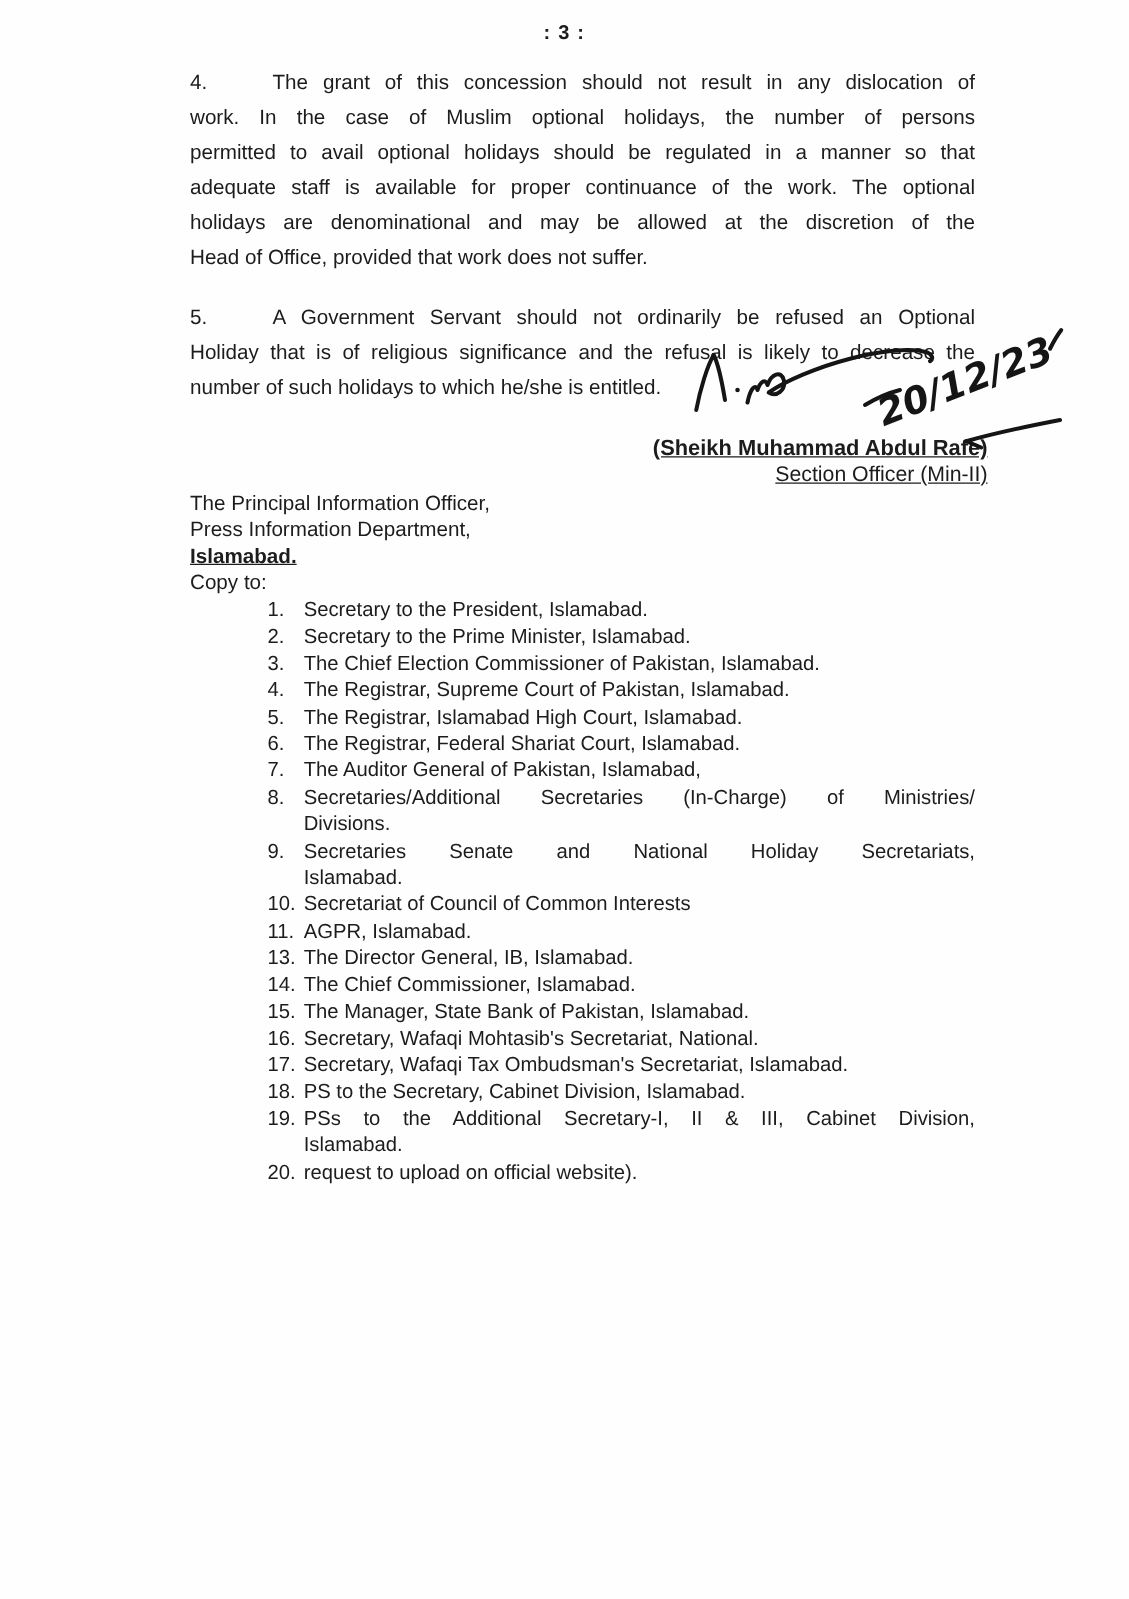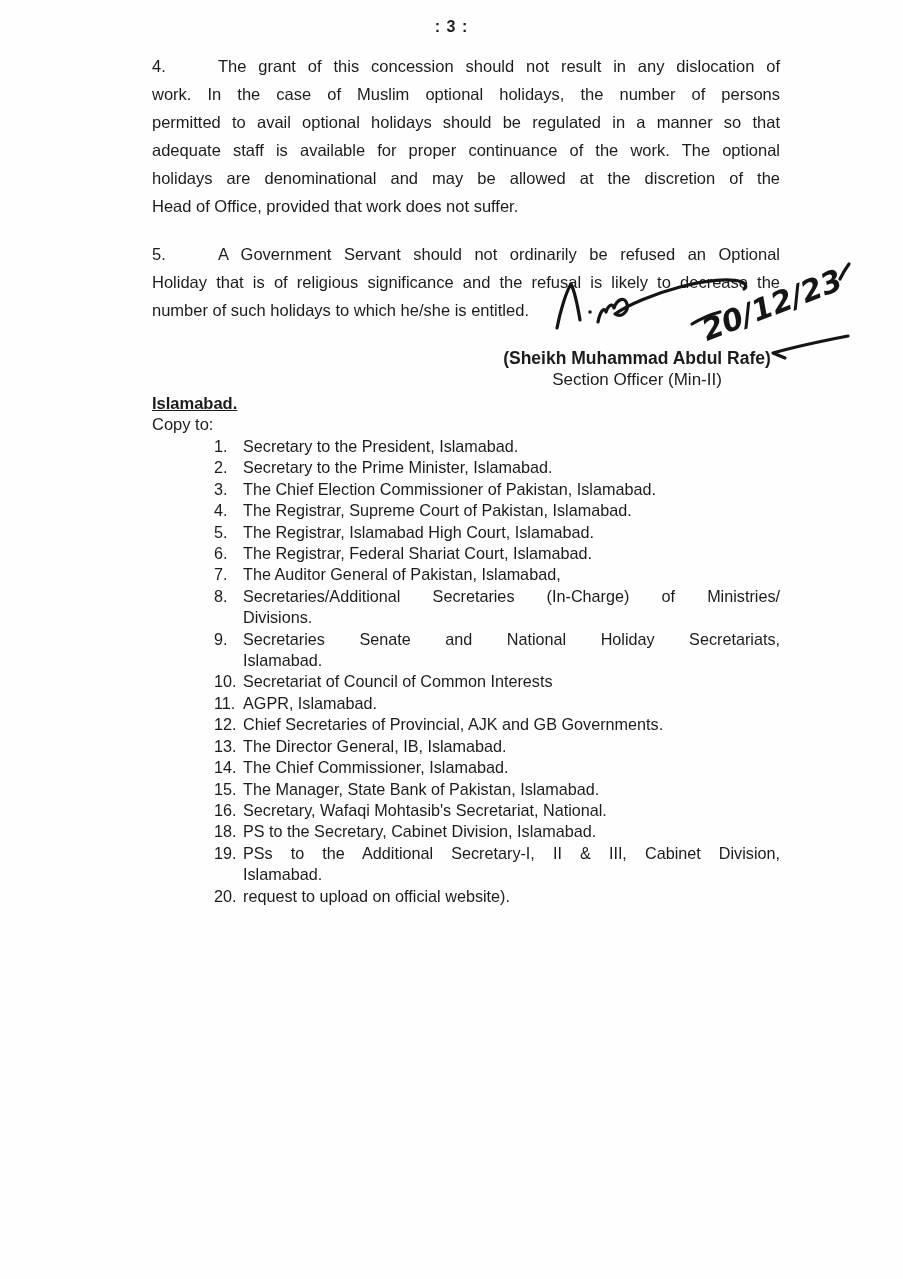--- a/index.html
+++ b/index.html
@@ -28,21 +28,22 @@
   }
   .para { margin: 8px 0 20px 0; font-size: 16.5px; line-height: 28px; }
   .pline { display: block; }
   .jl { text-align: justify; text-align-last: justify; }
   .pnum { display: inline-block; width: 66px; }
   .sig-block {
     width: 306px;
     margin-left: auto;
     margin-right: -10px;
     margin-top: 24px;
-    text-align: center;
+    text-align: right;
+    text-decoration: underline;
   }
   .sig-name { font-size: 17.5px; font-weight: bold; line-height: 21px; white-space: nowrap; }
   .sig-title { font-size: 17px; line-height: 21px; }
   .sig-art {
     position: absolute;
     left: 540px; top: 252px;
     width: 345px; height: 118px;
     pointer-events: none;
   }
   .addr { margin-top: 3px; font-size: 16.5px; line-height: 21px; }
@@ -78,20 +79,22 @@
       <span class="pline jl">Holiday that is of religious significance and the refusal is likely to decrease the</span>
       <span class="pline">number of such holidays to which he/she is entitled.</span>
     </p>
 
     <div class="sig-block">
       <div class="sig-name">(Sheikh Muhammad Abdul Rafe)</div>
       <div class="sig-title">Section Officer (Min-II)</div>
     </div>
 
     <div class="addr">
+      <span class="addr-line">The Principal Information Officer,</span>
+      <span class="addr-line">Press Information Department,</span>
       <span class="addr-line addr-bold">Islamabad.</span>
     </div>
 
     <div class="copy-label">Copy to:</div>
 
     <div class="copy-list">
       <div class="citem">
           <span class="cnum">1.</span>
           <span class="ctext">
             <span class="ln">Secretary to the President, Islamabad.</span>
@@ -153,26 +156,20 @@
             <span class="ln">Secretariat of Council of Common Interests</span>
           </span>
         </div>
       <div class="citem">
           <span class="cnum">11.</span>
           <span class="ctext">
             <span class="ln">AGPR, Islamabad.</span>
           </span>
         </div>
       <div class="citem">
-          <span class="cnum">12.</span>
-          <span class="ctext">
-            <span class="ln">Chief Secretaries of Provincial, AJK and GB Governments.</span>
-          </span>
-        </div>
-      <div class="citem">
           <span class="cnum">13.</span>
           <span class="ctext">
             <span class="ln">The Director General, IB, Islamabad.</span>
           </span>
         </div>
       <div class="citem">
           <span class="cnum">14.</span>
           <span class="ctext">
             <span class="ln">The Chief Commissioner, Islamabad.</span>
           </span>
@@ -180,20 +177,26 @@
       <div class="citem">
           <span class="cnum">15.</span>
           <span class="ctext">
             <span class="ln">The Manager, State Bank of Pakistan, Islamabad.</span>
           </span>
         </div>
       <div class="citem">
           <span class="cnum">16.</span>
           <span class="ctext">
             <span class="ln">Secretary, Wafaqi Mohtasib's Secretariat, National.</span>
+          </span>
+        </div>
+      <div class="citem">
+          <span class="cnum">17.</span>
+          <span class="ctext">
+            <span class="ln">Secretary, Wafaqi Tax Ombudsman's Secretariat, Islamabad.</span>
           </span>
         </div>
       <div class="citem">
           <span class="cnum">18.</span>
           <span class="ctext">
             <span class="ln">PS to the Secretary, Cabinet Division, Islamabad.</span>
           </span>
         </div>
       <div class="citem">
           <span class="cnum">19.</span>

